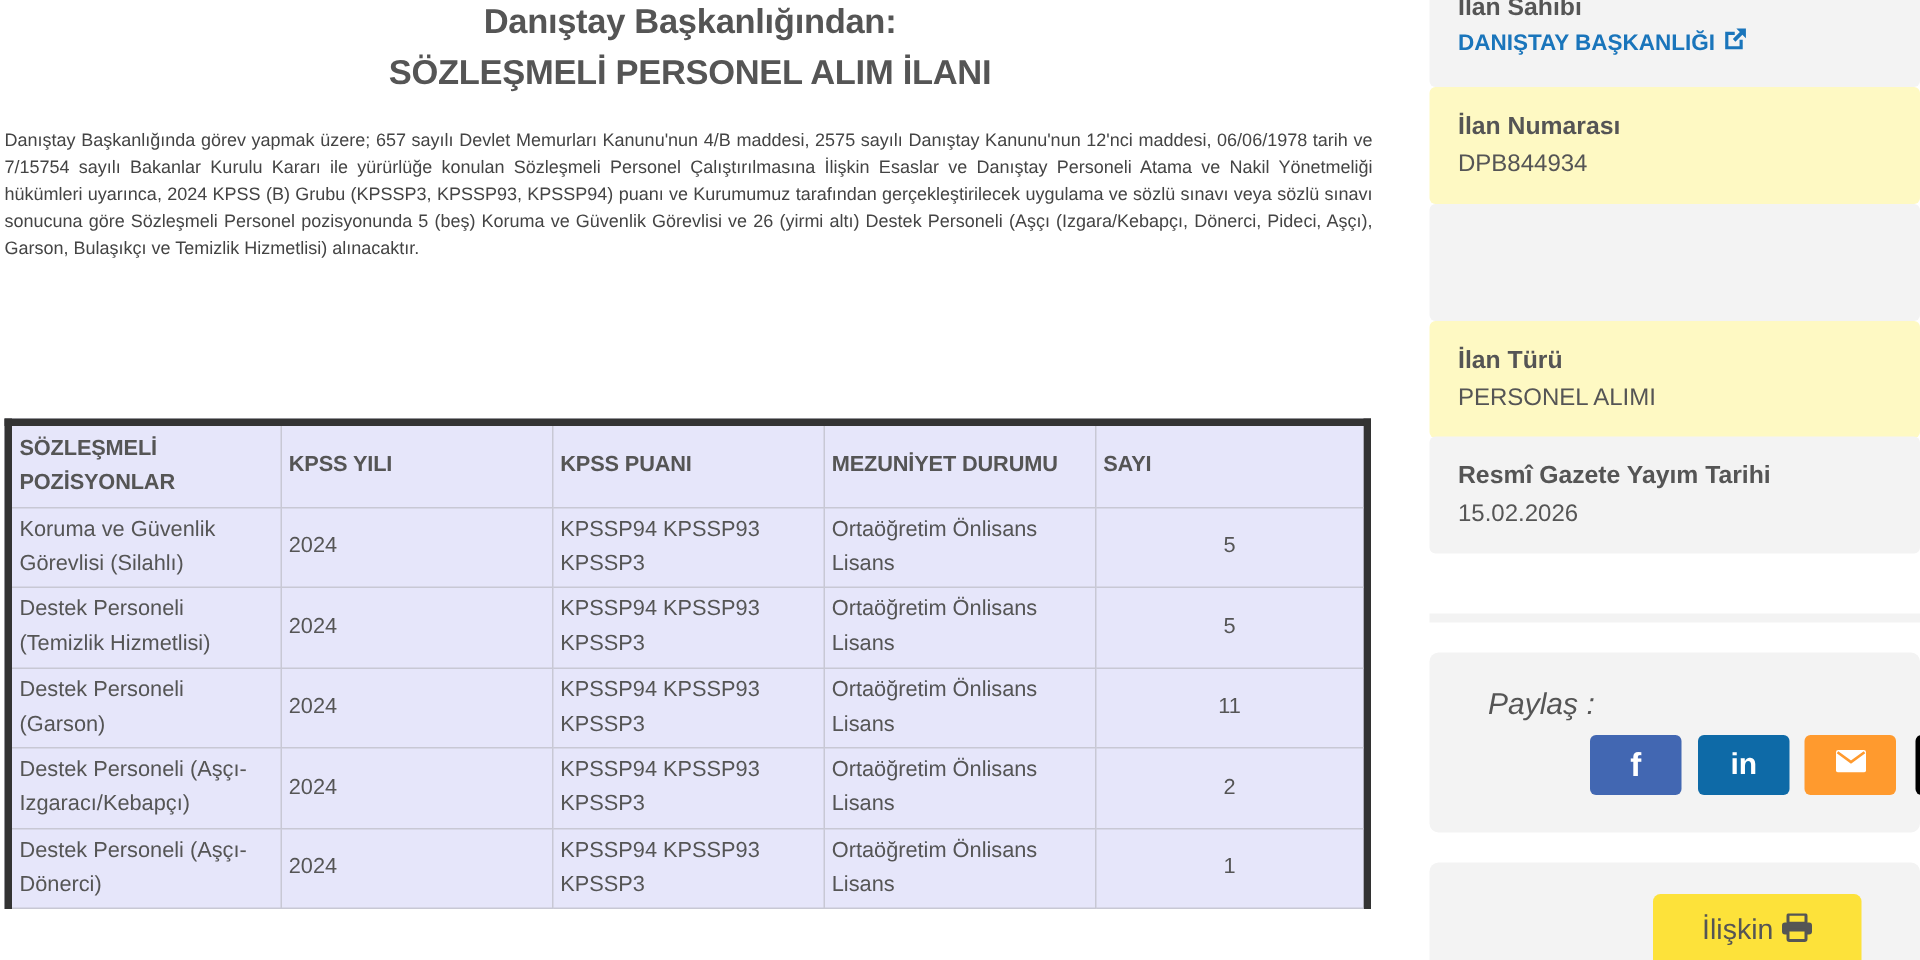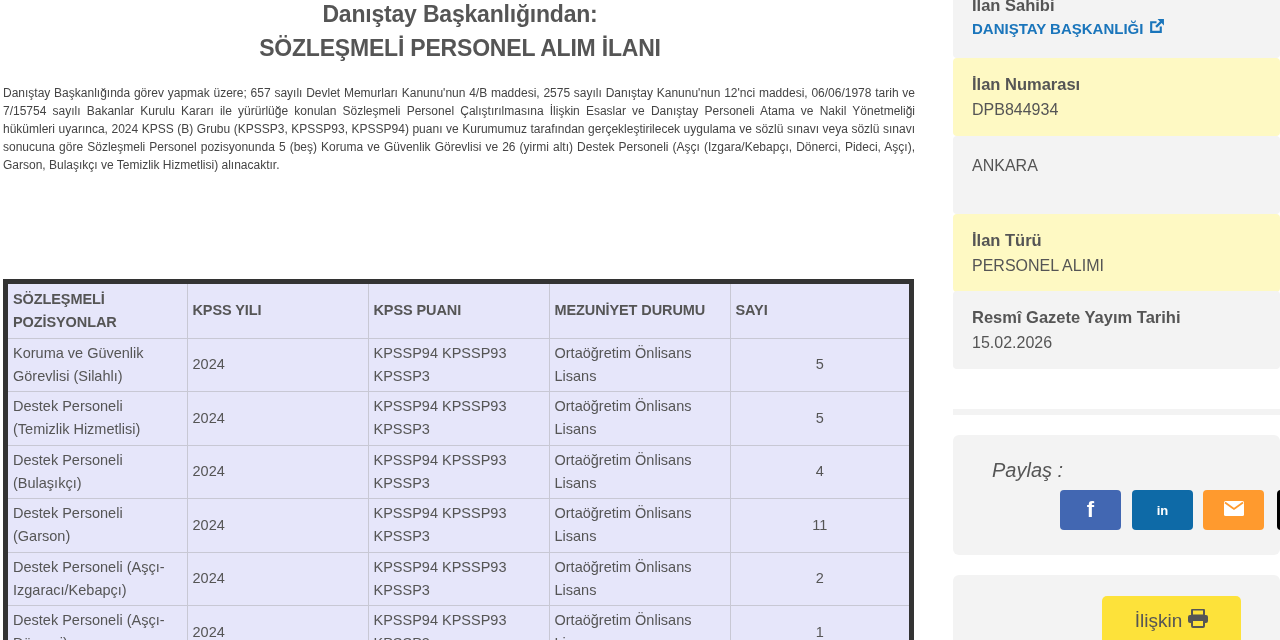--- a/index.html
+++ b/index.html
@@ -56,21 +56,21 @@
   .share-label { position: absolute; left: 39px; top: 24px; font-style: italic; font-size: 20px; color: #555; }
   .sbtn {
     position: absolute; top: 55px; width: 61px; height: 40px; border-radius: 4px;
     display: flex; align-items: center; justify-content: center; color: #fff; cursor: pointer;
   }
   .sbtn.fb { left: 107px; background: #4267b2; }
   .sbtn.li { left: 179px; background: #0e6aa7; }
   .sbtn.em { left: 250px; background: #ff9a2e; }
   .sbtn.tw { left: 324px; background: #000; width: 61px; }
   .fb-glyph { font-weight: bold; font-size: 22px; font-family: "Liberation Sans", sans-serif; }
-  .li-glyph { font-weight: bold; font-size: 13px; font-family: "Liberation Sans", sans-serif; }
+  .li-glyph { font-weight: bold; font-size: 20px; font-family: "Liberation Sans", sans-serif; }
 
   .print-box { position: absolute; top: 575px; left: 0; width: 327px; height: 80px; background: #f3f3f3; border-radius: 6px; }
   .print-btn {
     position: absolute; left: 149px; top: 21px; width: 139px; height: 50px;
     background: #fde23a; border-radius: 5px; display: flex; align-items: center; justify-content: center;
     gap: 6px; font-size: 19px; color: #555; cursor: pointer;
   }
 </style>
 </head>
 <body>
@@ -106,27 +106,20 @@
         <td>KPSSP94 KPSSP93 KPSSP3</td>
         <td>Ortaöğretim Önlisans Lisans</td>
         <td class="num">5</td>
       </tr>
       <tr>
         <td>Destek Personeli (Temizlik Hizmetlisi)</td>
         <td>2024</td>
         <td>KPSSP94 KPSSP93 KPSSP3</td>
         <td>Ortaöğretim Önlisans Lisans</td>
         <td class="num">5</td>
-      </tr>
-      <tr>
-        <td>Destek Personeli (Bulaşıkçı)</td>
-        <td>2024</td>
-        <td>KPSSP94 KPSSP93 KPSSP3</td>
-        <td>Ortaöğretim Önlisans Lisans</td>
-        <td class="num">4</td>
       </tr>
       <tr>
         <td>Destek Personeli (Garson)</td>
         <td>2024</td>
         <td>KPSSP94 KPSSP93 KPSSP3</td>
         <td>Ortaöğretim Önlisans Lisans</td>
         <td class="num">11</td>
       </tr>
       <tr>
         <td>Destek Personeli (Aşçı-Izgaracı/Kebapçı)</td>
@@ -159,21 +152,20 @@
       </span>
     </a>
   </div>
 
   <div class="box white b2">
     <div class="info-label">İlan Numarası</div>
     <div class="info-value">DPB844934</div>
   </div>
 
   <div class="box b3">
-    <div class="info-value">ANKARA</div>
   </div>
 
   <div class="box white b4">
     <div class="info-label">İlan Türü</div>
     <div class="info-value">PERSONEL ALIMI</div>
   </div>
 
   <div class="box b5">
     <div class="info-label">Resmî Gazete Yayım Tarihi</div>
     <div class="info-value">15.02.2026</div>

